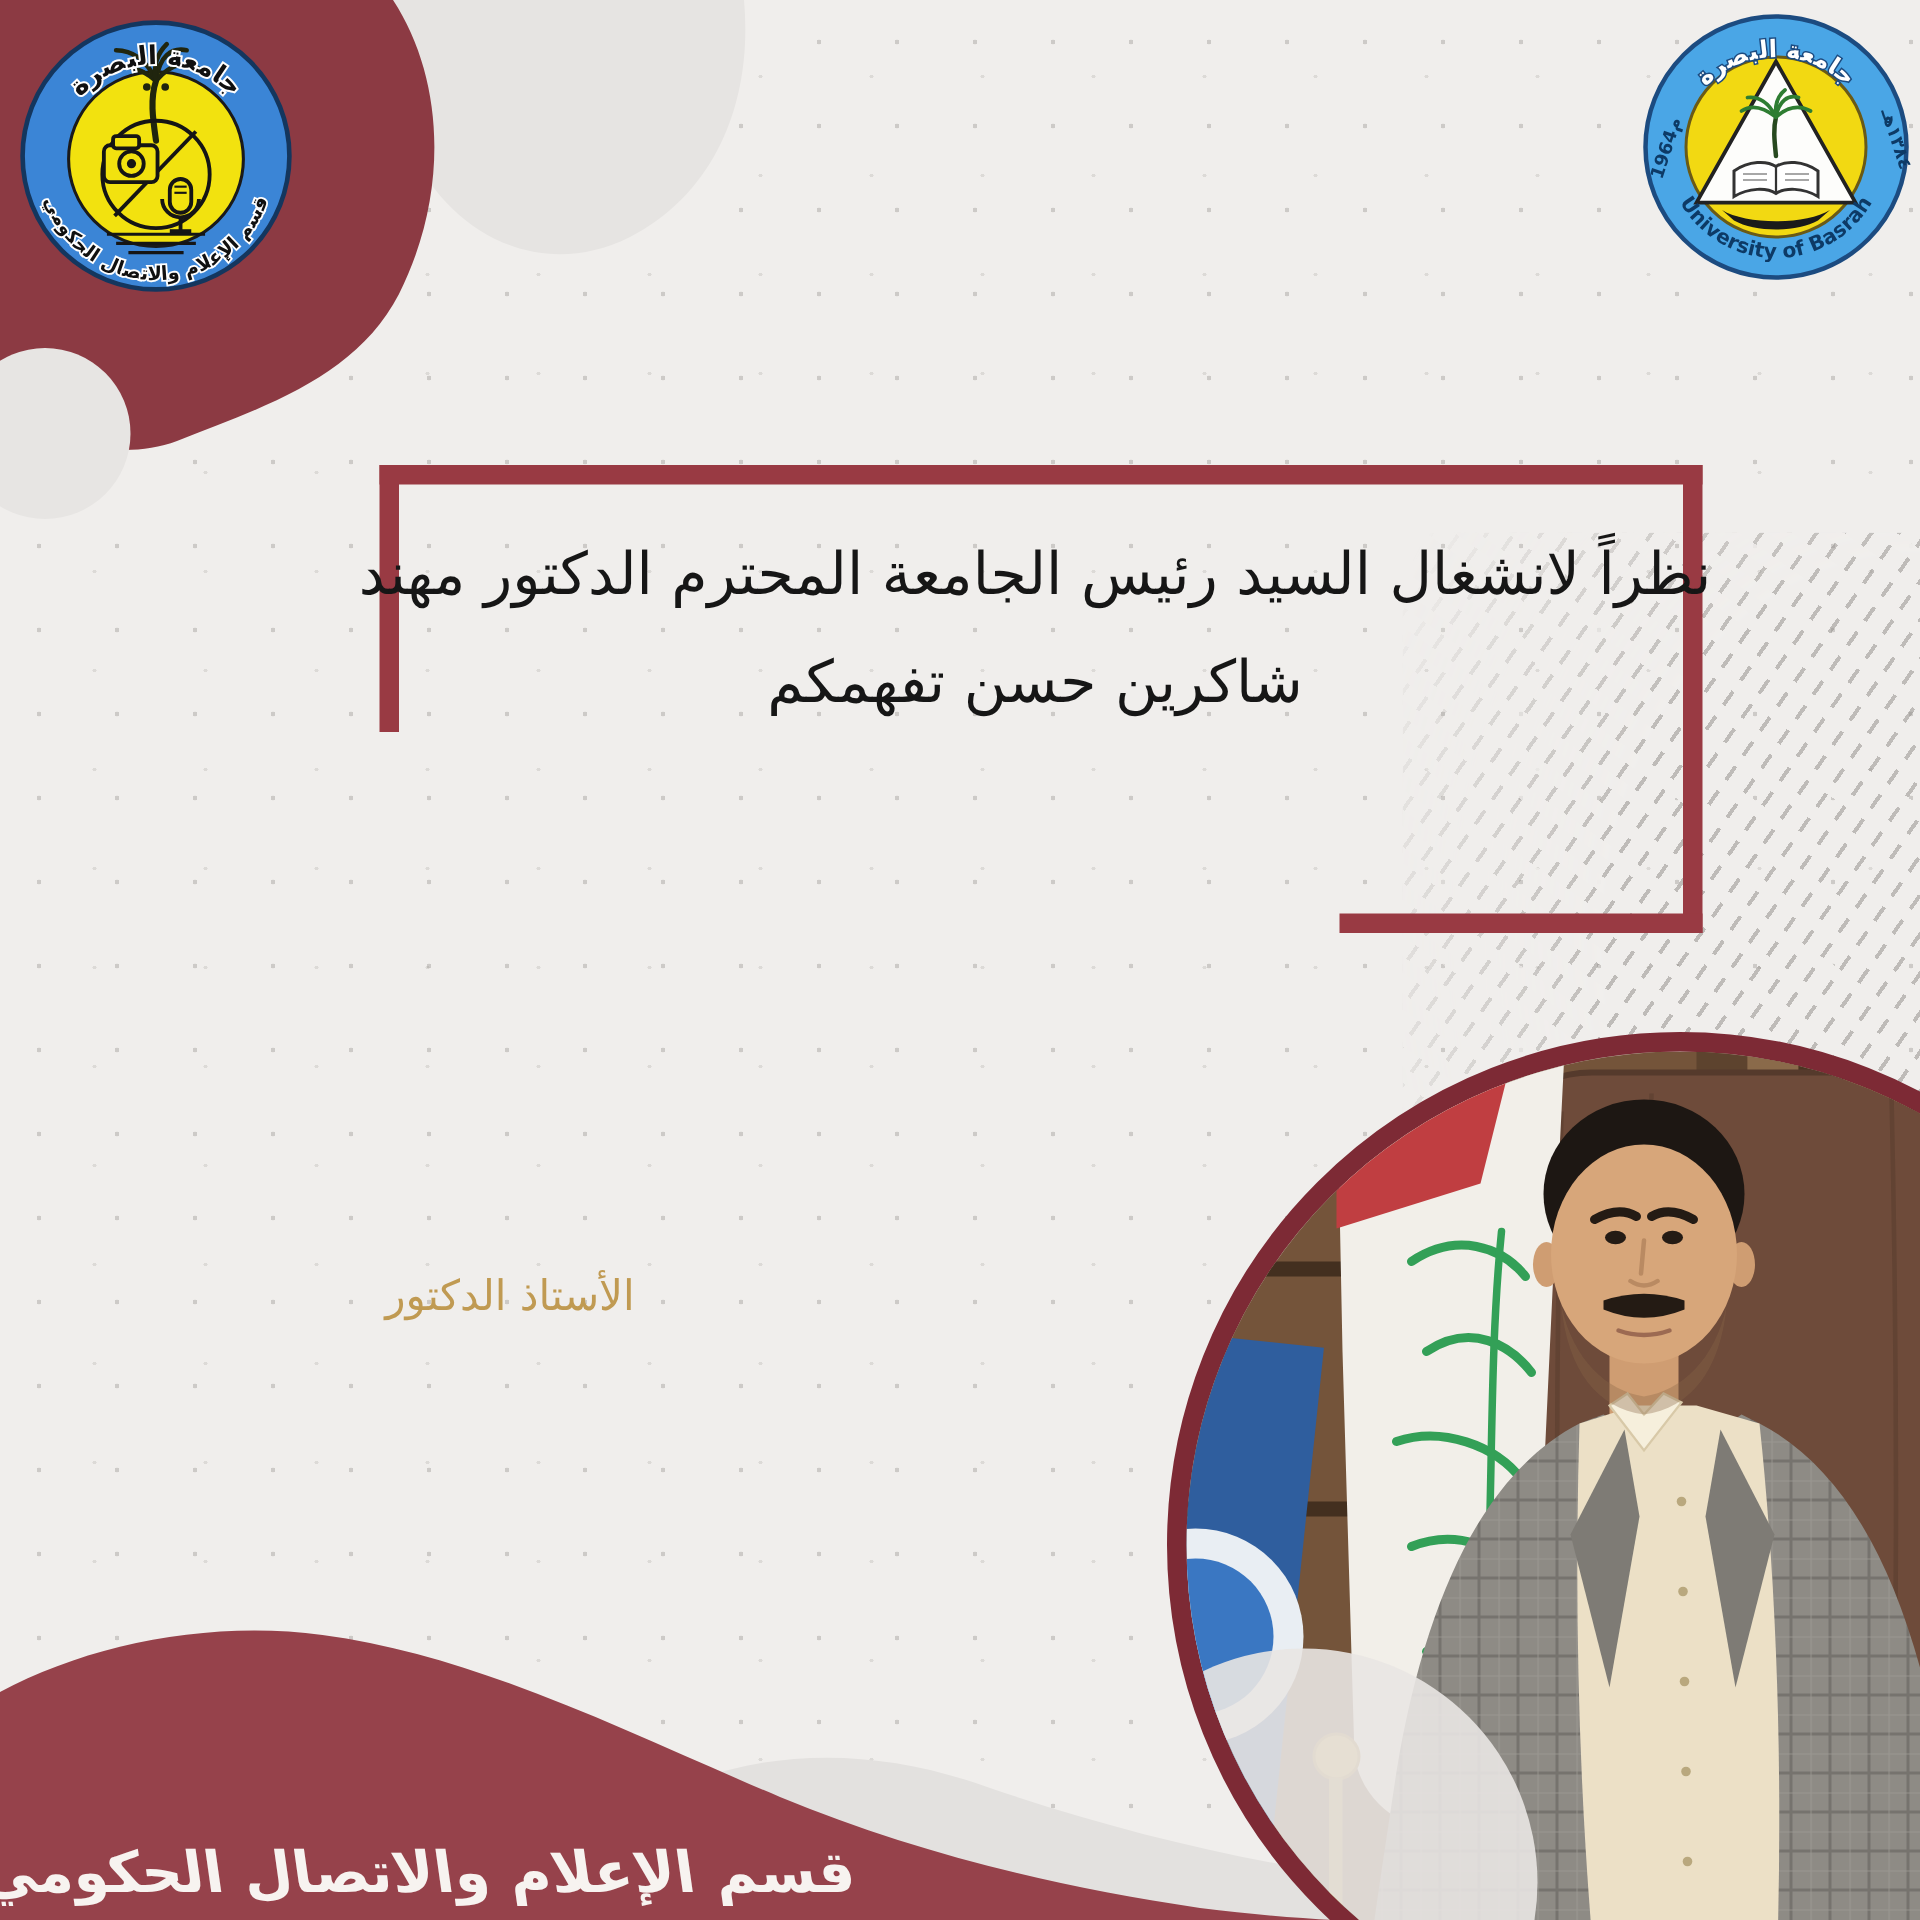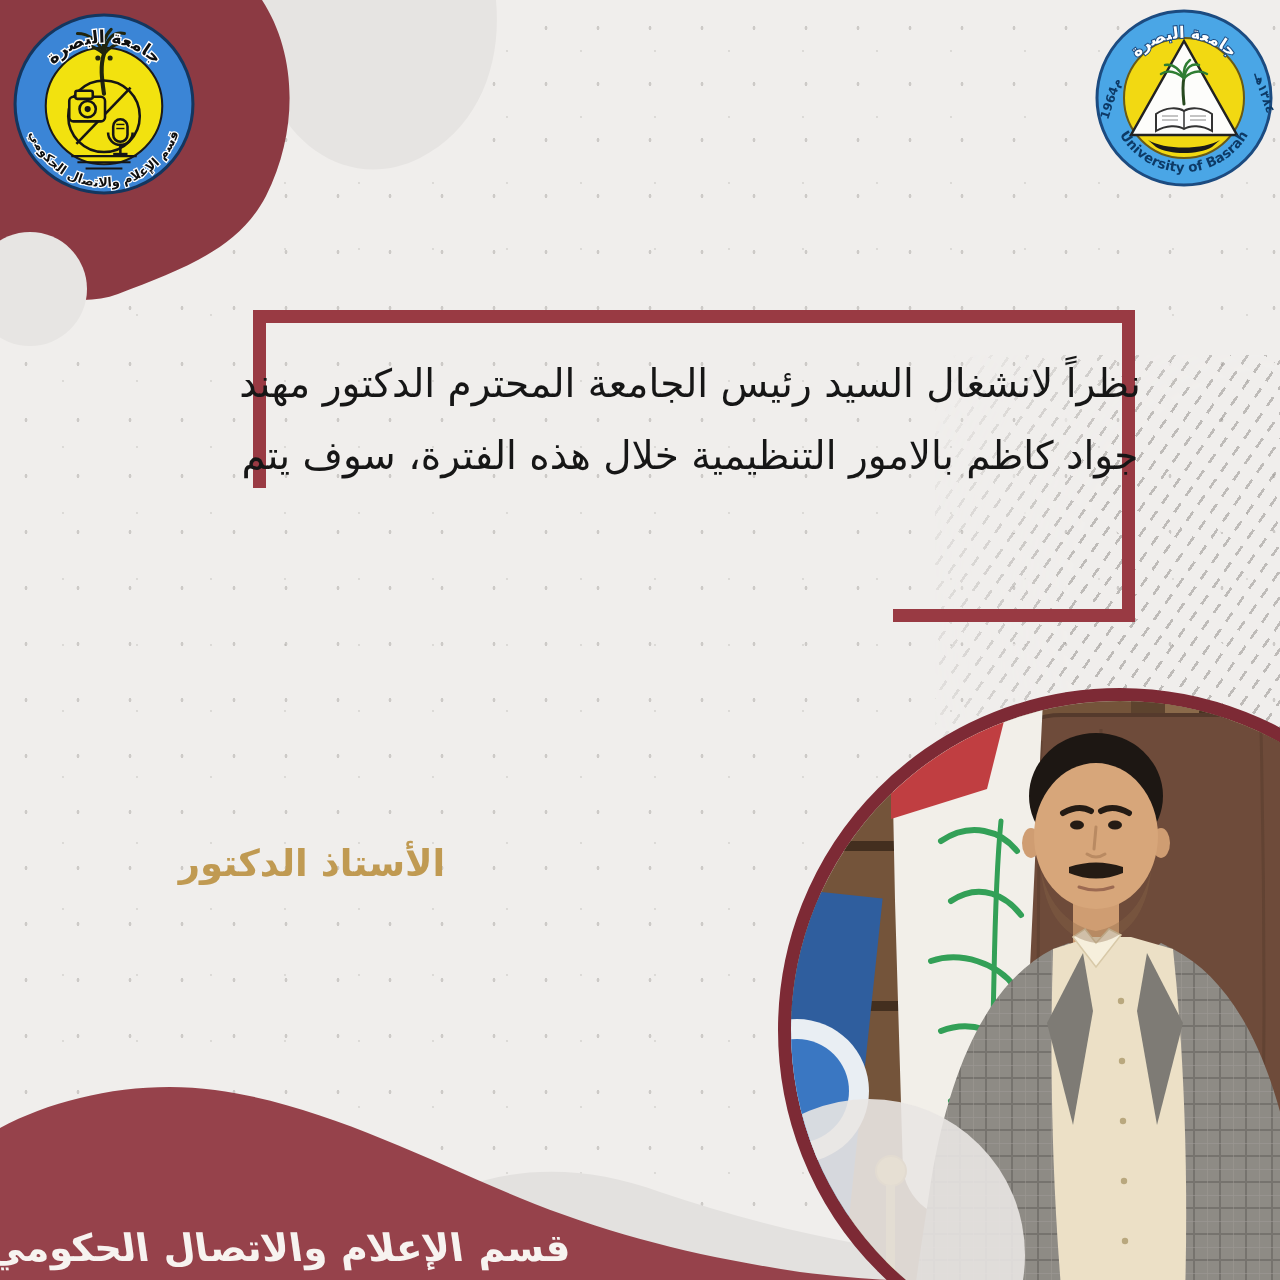--- a/index.html
+++ b/index.html
@@ -42,22 +42,22 @@
 
   
   .announce{
     position:absolute;left:150px;top:348px;width:1080px;direction:rtl;
     color:#161616;font-weight:normal;font-size:39px;line-height:72px;
   }
   .ann-line{display:flex;justify-content:center;white-space:nowrap;}
 
   
   .signature{
-    position:absolute;left:132px;top:836px;width:360px;direction:rtl;
-    color:#c09a52;font-weight:bold;font-size:37px;line-height:55px;
+    position:absolute;left:160px;top:836px;width:360px;direction:rtl;
+    color:#c09a52;font-weight:normal;font-size:28px;line-height:55px;
   }
   .sig-line{display:flex;justify-content:center;white-space:nowrap;}
 
   
   .footer{
     position:absolute;left:8px;top:1220px;width:540px;direction:rtl;
     color:#f7f3f0;font-weight:bold;font-size:38px;line-height:56px;
     display:flex;justify-content:center;white-space:nowrap;
     transform:skewX(8deg);
   }
@@ -174,21 +174,21 @@
 
   <div>
     <div class="bar bar-top"></div>
     <div class="bar bar-right"></div>
     <div class="bar bar-left"></div>
     <div class="bar bar-bottom"></div>
   </div>
 
   <div class="announce">
     <div class="ann-line">نظراً لانشغال السيد رئيس الجامعة المحترم الدكتور مهند</div>
-    <div class="ann-line">جواد كاظم بالامور التنظيمية خلال هذه الفترة، سوف يتم</div>
+    <div class="ann-line">شاكرين حسن تفهمكم</div>
   </div>
 
   <div class="signature">
     <div class="sig-line">الأستاذ الدكتور</div>
   </div>
 
   <svg class="abs" style="left:0;top:1060px;" width="1280" height="220" viewBox="0 1060 1280 220">
     <path d="M340,1280 C420,1175 540,1148 660,1192 C760,1226 860,1248 960,1258 L960,1280 Z" fill="#e3e1df"></path>
     <path d="M0,1128 C60,1096 140,1080 215,1090 C320,1104 420,1156 520,1198 C610,1235 700,1257 800,1272 C880,1282 940,1282 980,1282 L0,1282 Z" fill="#96424b"></path>
   </svg>

